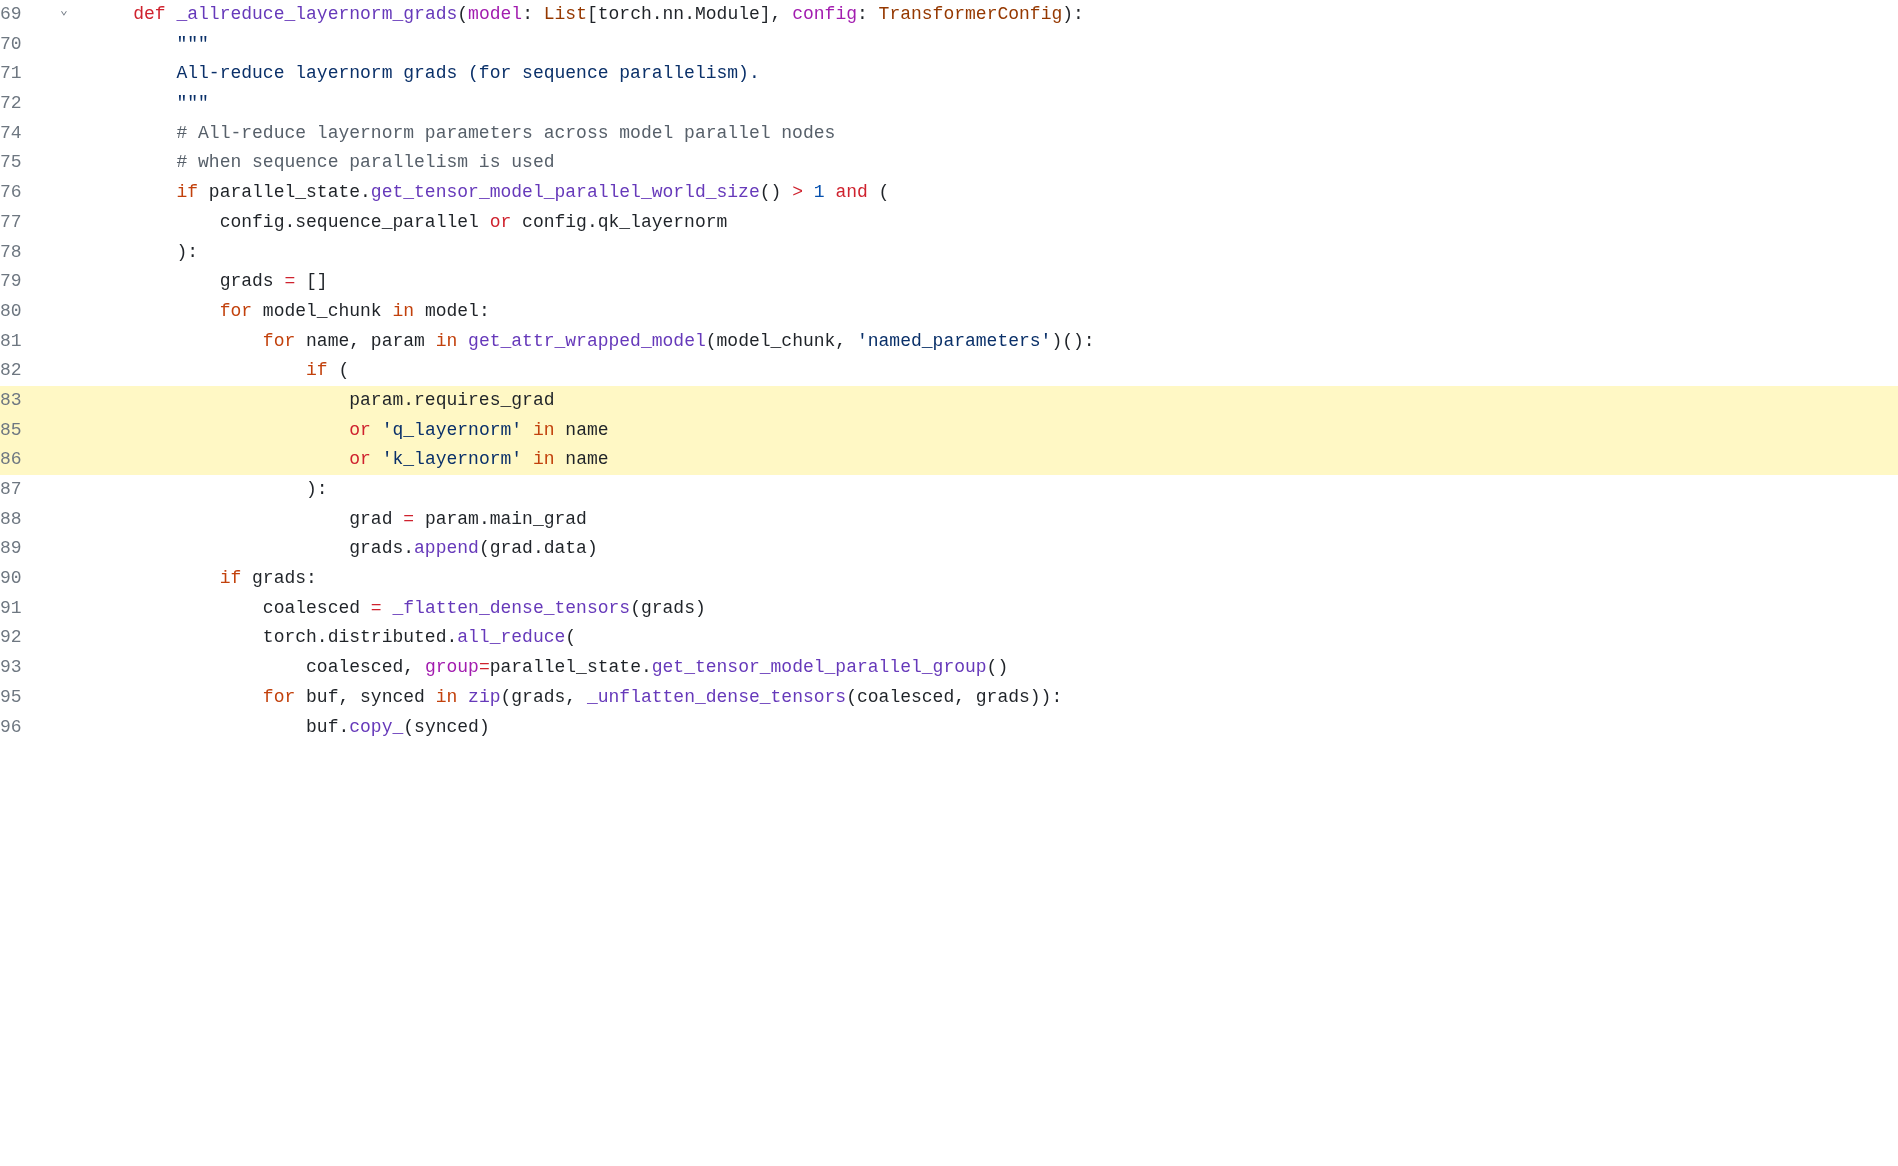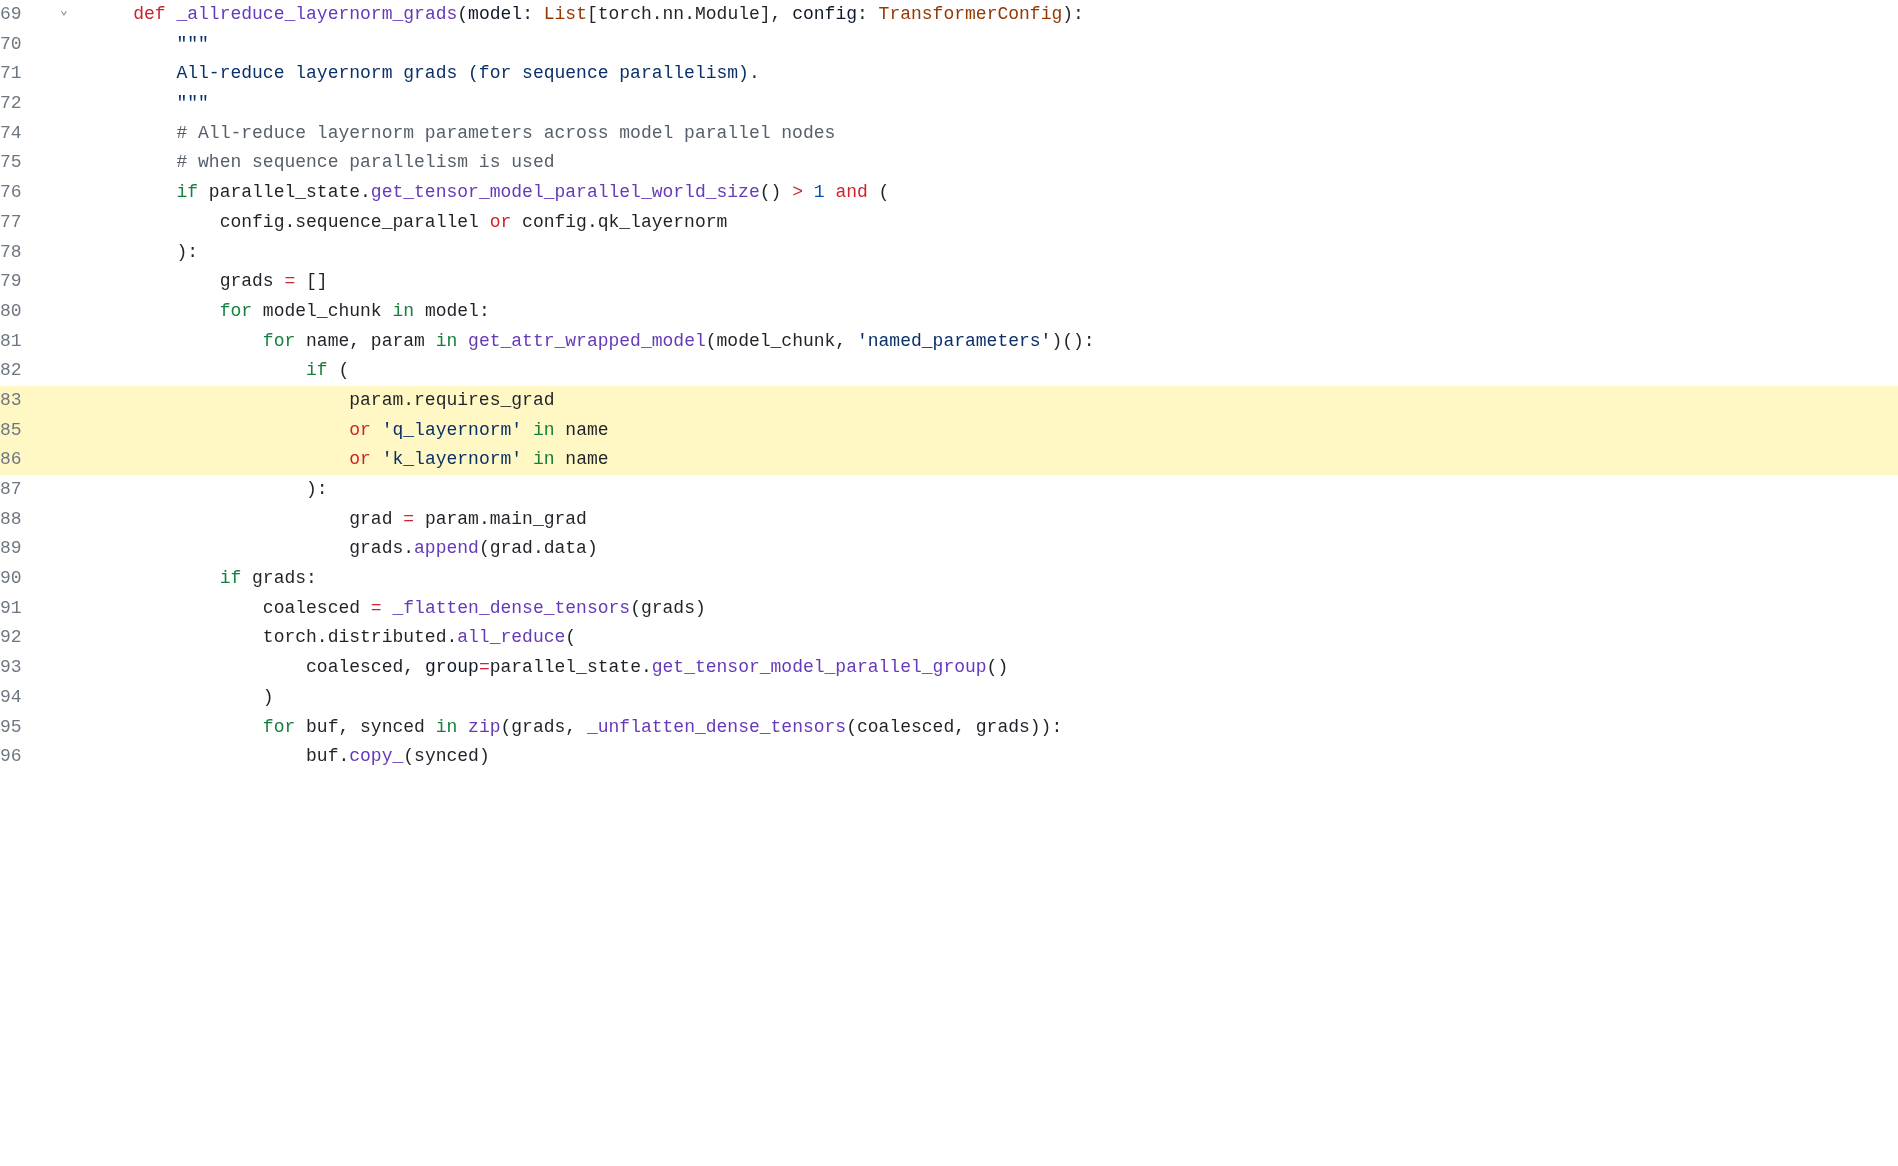--- a/index.html
+++ b/index.html
@@ -37,26 +37,26 @@
     font-size: 13px;
     cursor: pointer;
   }
   .code {
     white-space: pre;
     flex: 1;
     padding-left: 12px;
   }
   .line.hl { background: #fff8c5; }
   .k-def   { color: #cf222e; }
-  .k-ctrl  { color: #15803d; }
+  .k-ctrl  { color: #c2410c; }
   .k-op    { color: #cf222e; }
   .fn-name { color: #6639ba; }
   .fn-call { color: #6639ba; }
   .type    { color: #953800; }
-  .kwarg   { color: #0f172a; }
+  .kwarg   { color: #a21caf; }
   .str     { color: #0a3069; }
   .doc     { color: #0a3069; }
   .cmt     { color: #57606a; }
   .num     { color: #0550ae; }
   .const   { color: #0550ae; }
   .plain   { color: #1f2328; }
 </style>
 </head>
 <body>
 
@@ -172,25 +172,20 @@
       <div class="line-num">92</div>
       <div class="fold-col"></div>
       <div class="code">                <span class="plain">torch.distributed.</span><span class="fn-call">all_reduce</span><span class="plain">(</span></div>
     </div>
     <div class="line">
       <div class="line-num">93</div>
       <div class="fold-col"></div>
       <div class="code">                    <span class="plain">coalesced, </span><span class="kwarg">group</span><span class="k-op">=</span><span class="plain">parallel_state.</span><span class="fn-call">get_tensor_model_parallel_group</span><span class="plain">()</span></div>
     </div>
     <div class="line">
-      <div class="line-num">94</div>
-      <div class="fold-col"></div>
-      <div class="code">                <span class="plain">)</span></div>
-    </div>
-    <div class="line">
       <div class="line-num">95</div>
       <div class="fold-col"></div>
       <div class="code">                <span class="k-ctrl">for</span><span class="plain"> buf, synced </span><span class="k-ctrl">in</span><span class="plain"> </span><span class="fn-call">zip</span><span class="plain">(grads, </span><span class="fn-call">_unflatten_dense_tensors</span><span class="plain">(coalesced, grads)):</span></div>
     </div>
     <div class="line">
       <div class="line-num">96</div>
       <div class="fold-col"></div>
       <div class="code">                    <span class="plain">buf.</span><span class="fn-call">copy_</span><span class="plain">(synced)</span></div>
     </div>
   </div>

